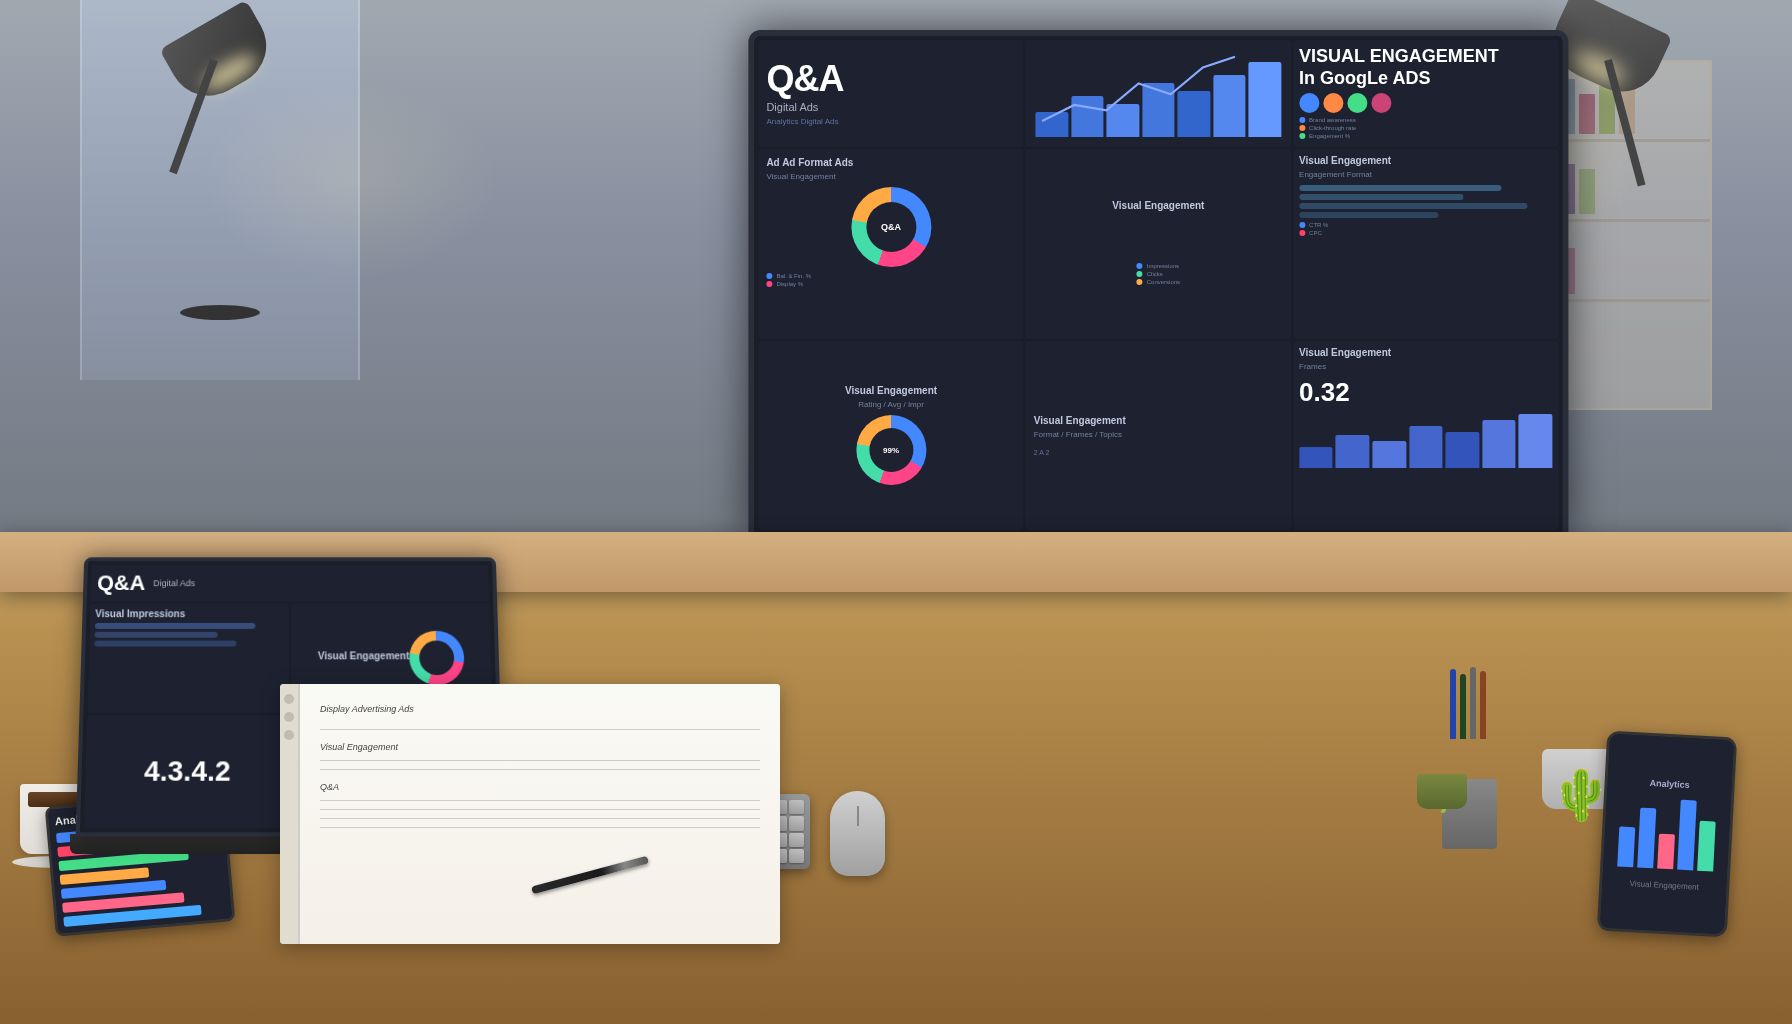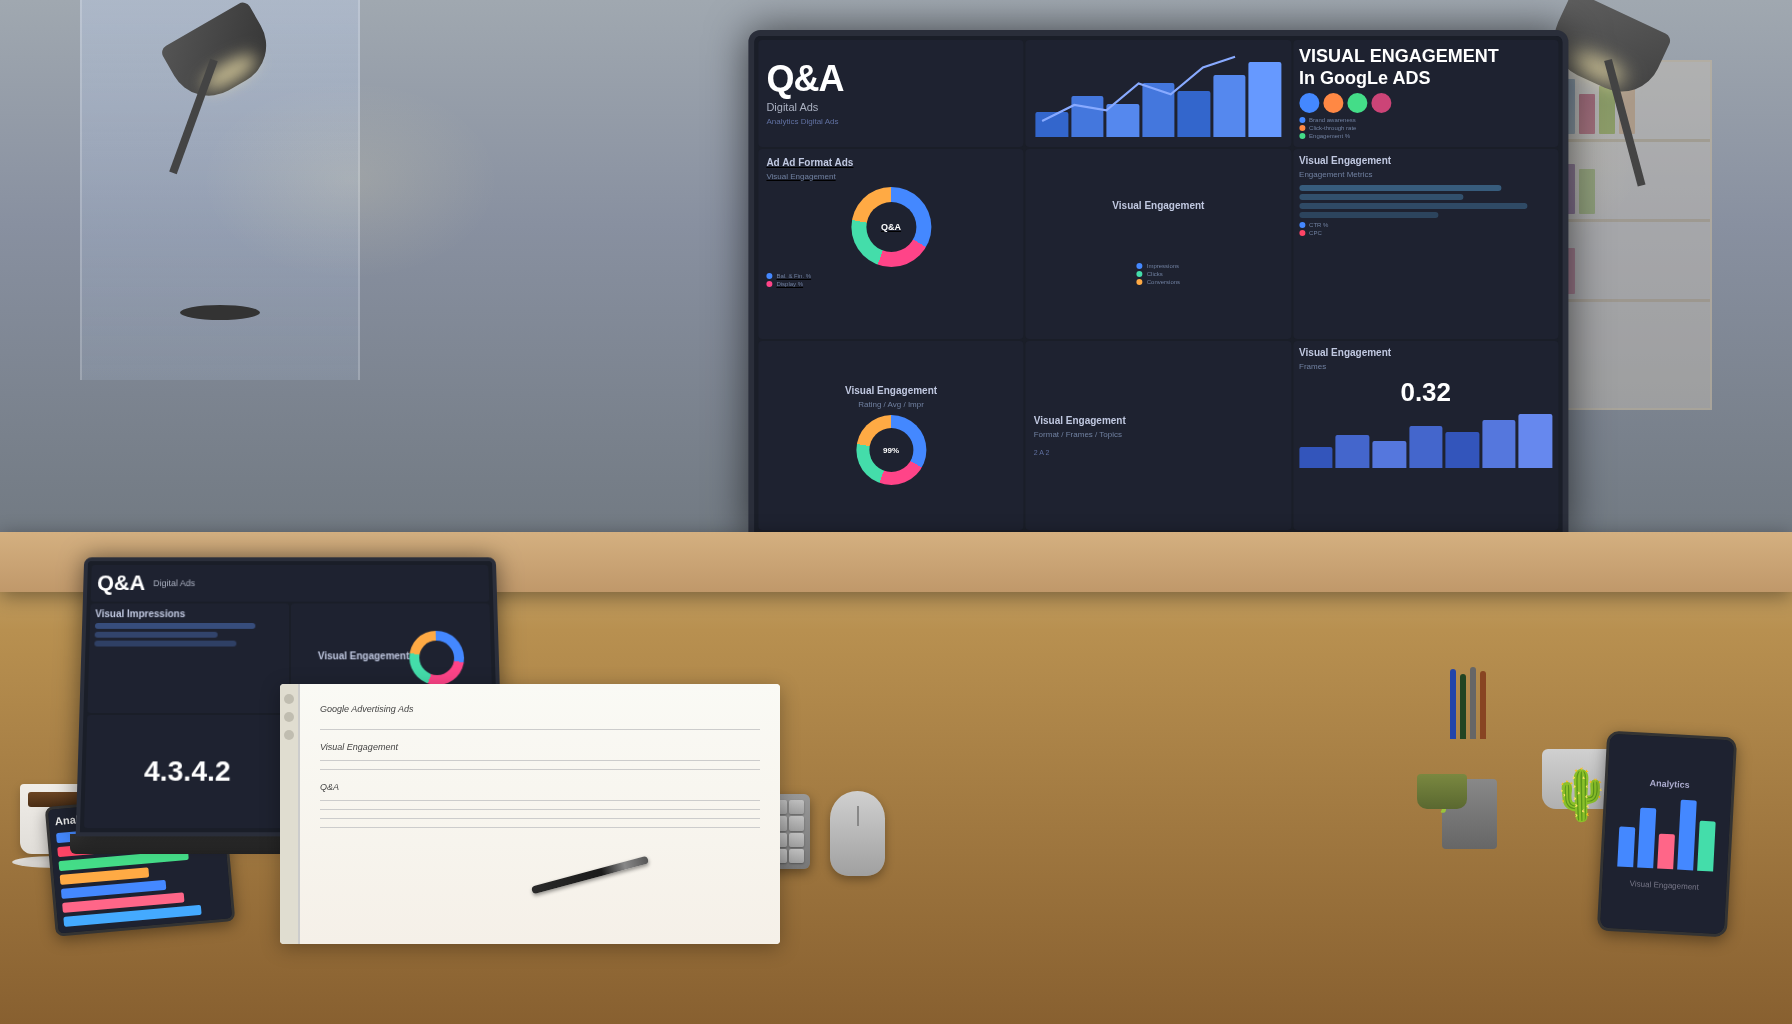--- a/index.html
+++ b/index.html
@@ -263,21 +263,20 @@
       border-radius: 50%;
     }
 
     
     .screen-mid-left {
       grid-column: 1;
       grid-row: 2;
       background: #1e2230;
       border-radius: 4px;
       padding: 8px;
-      text-decoration: underline;
     }
     .screen-mid-center {
       grid-column: 2;
       grid-row: 2;
       background: #1e2230;
       border-radius: 4px;
       padding: 8px;
       display: flex;
       flex-direction: column;
       align-items: center;
@@ -965,21 +964,21 @@
               </div>
             <div class="screen-line-item">
                 <div class="screen-line-dot" style="background:#ffaa44;"></div>
                 <div class="screen-line-text">Conversions</div>
               </div>
           </div>
         </div>
 
         <div class="screen-mid-right">
           <div class="cell-title">Visual Engagement</div>
-          <div class="cell-subtitle">Engagement Metrics</div>
+          <div class="cell-subtitle">Engagement Format</div>
           <div class="mini-lines">
             <div class="mini-line" style="width:80%;background:rgba(80,150,200,0.5);"></div>
             <div class="mini-line" style="width:65%;background:rgba(80,150,200,0.4);"></div>
             <div class="mini-line" style="width:90%;background:rgba(80,150,200,0.35);"></div>
             <div class="mini-line" style="width:55%;background:rgba(80,150,200,0.3);"></div>
           </div>
           <div style="margin-top:4px;">
             <div class="screen-line-item">
                 <div class="screen-line-dot" style="background:#4488ff;"></div>
                 <div class="screen-line-text">CTR %</div>
@@ -1001,21 +1000,21 @@
 
         <div class="screen-bot-center">
           <div class="cell-title">Visual Engagement</div>
           <div class="cell-subtitle">Format / Frames / Topics</div>
           <div style="font-size:7px;color:#6070a0;margin-top:4px;">2 A 2</div>
         </div>
 
         <div class="screen-bot-right">
           <div class="cell-title">Visual Engagement</div>
           <div class="cell-subtitle">Frames</div>
-          <div style="display:flex;align-items:center;gap:8px;justify-content:center;">
+          <div style="display:flex;align-items:center;gap:8px;">
             <div style="font-size:26px;font-weight:900;color:#fff;">0.32</div>
           </div>
           <div class="bottom-chart-bars">
             <div class="bchart-bar" style="height:35%;background:#3355bb;"></div>
             <div class="bchart-bar" style="height:55%;background:#4466cc;"></div>
             <div class="bchart-bar" style="height:45%;background:#5577dd;"></div>
             <div class="bchart-bar" style="height:70%;background:#4466cc;"></div>
             <div class="bchart-bar" style="height:60%;background:#3355bb;"></div>
             <div class="bchart-bar" style="height:80%;background:#5577dd;"></div>
             <div class="bchart-bar" style="height:90%;background:#6688ee;"></div>
@@ -1152,21 +1151,21 @@
 
   <div class="mouse"></div>
 
   <div class="notebook">
     <div class="notebook-spine">
       <div class="notebook-hole"></div>
       <div class="notebook-hole"></div>
       <div class="notebook-hole"></div>
     </div>
     <div class="notebook-right-page">
-      <div class="notebook-handwriting">Google Advertising Ads</div>
+      <div class="notebook-handwriting">Display Advertising Ads</div>
       <div class="notebook-lines">
         <div class="notebook-line"></div>
         <div class="notebook-handwriting" style="margin-top:4px;">Visual Engagement</div>
         <div class="notebook-line"></div>
         <div class="notebook-line"></div>
         <div class="notebook-handwriting" style="margin-top:4px;">Q&amp;A</div>
         <div class="notebook-line"></div>
         <div class="notebook-line"></div>
         <div class="notebook-line"></div>
         <div class="notebook-line"></div>

